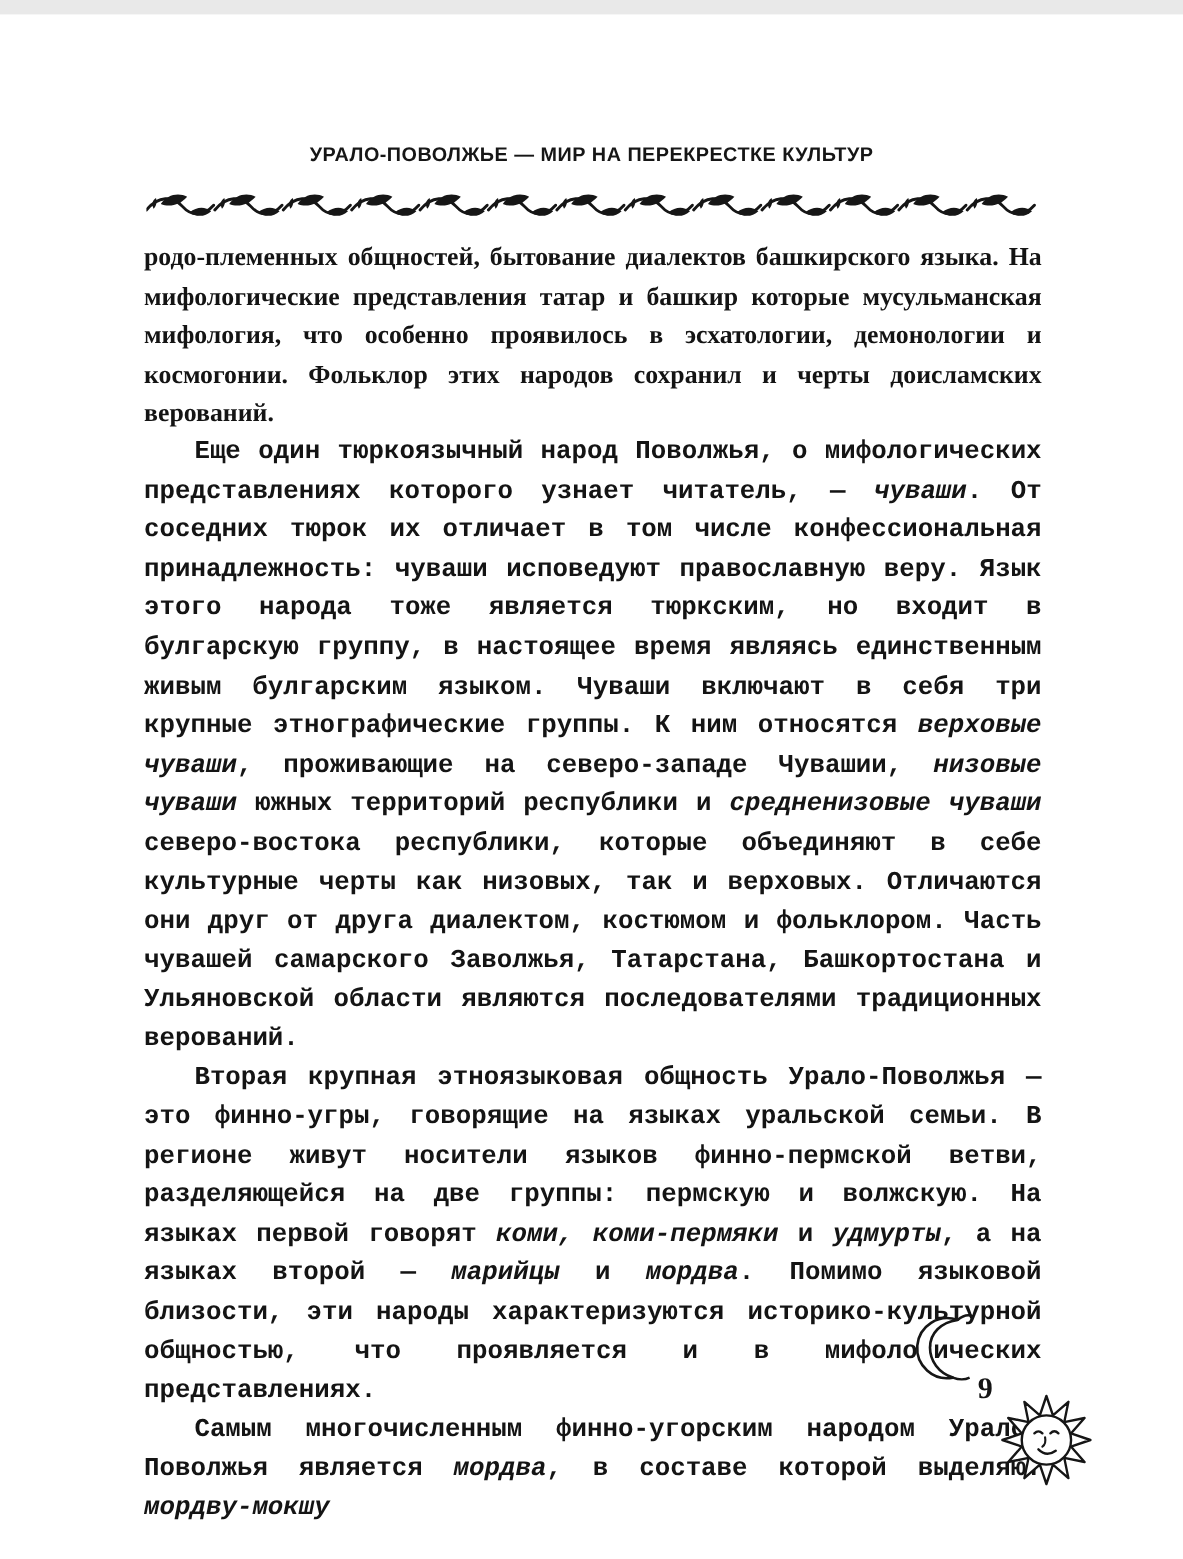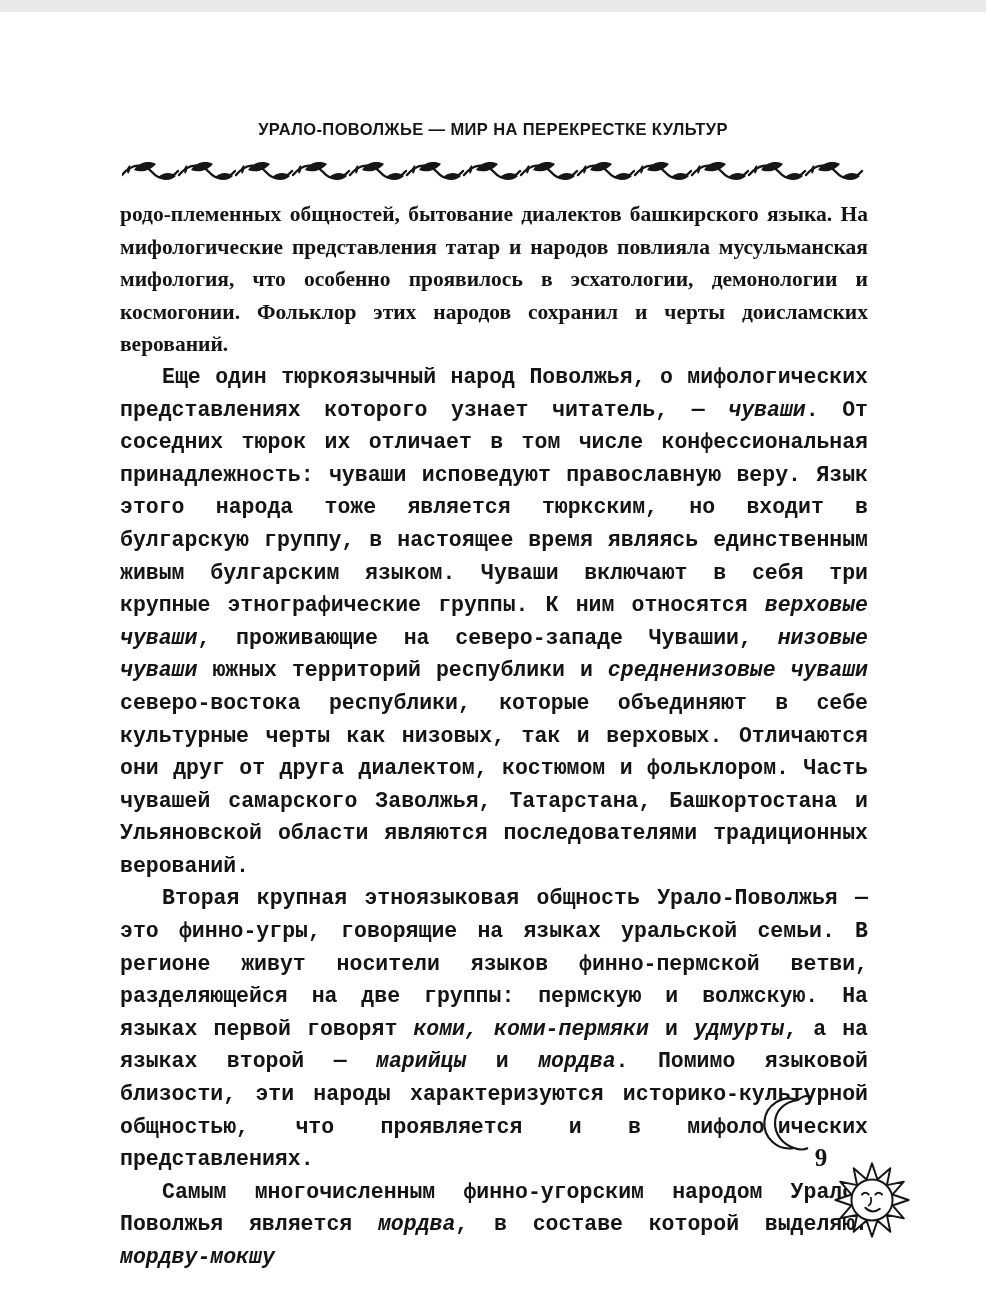--- a/index.html
+++ b/index.html
@@ -93,21 +93,21 @@
       <use href="#vine-motif" x="399" y="2"></use>
       <use href="#vine-motif" x="456" y="2"></use>
       <use href="#vine-motif" x="513" y="2"></use>
       <use href="#vine-motif" x="570" y="2"></use>
       <use href="#vine-motif" x="627" y="2"></use>
       <use href="#vine-motif" x="684" y="2"></use>
     </svg>
   </div>
 
   <div class="body-text" id="body-text">
-      <p><span>родо-племенных общностей, бытование диалектов башкирского языка. На мифологические представления татар и народов повлияла мусульманская мифология, что особенно проявилось в эсхатологии, демонологии и космогонии. Фольклор этих народов сохранил и черты доисламских верований.</span></p>
+      <p><span>родо-племенных общностей, бытование диалектов башкирского языка. На мифологические представления татар и башкир которые мусульманская мифология, что особенно проявилось в эсхатологии, демонологии и космогонии. Фольклор этих народов сохранил и черты доисламских верований.</span></p>
       <p class="indent"><span>Еще один тюркоязычный народ Поволжья, о мифологических представлениях которого узнает читатель, — </span><i>чуваши</i><span>. От соседних тюрок их отличает в том числе конфессиональная принадлежность: чуваши исповедуют православную веру. Язык этого народа тоже является тюркским, но входит в булгарскую группу, в настоящее время являясь единственным живым булгарским языком. Чуваши включают в себя три крупные этнографические группы. К ним относятся </span><i>верховые чуваши</i><span>, проживающие на северо-западе Чувашии, </span><i>низовые чуваши</i><span> южных территорий республики и </span><i>средненизовые чуваши</i><span> северо-востока республики, которые объединяют в себе культурные черты как низовых, так и верховых. Отличаются они друг от друга диалектом, костюмом и фольклором. Часть чувашей самарского Заволжья, Татарстана, Башкортостана и Ульяновской области являются последователями традиционных верований.</span></p>
       <p class="indent"><span>Вторая крупная этноязыковая общность Урало-Поволжья — это финно-угры, говорящие на языках уральской семьи. В регионе живут носители языков финно-пермской ветви, разделяющейся на две группы: пермскую и волжскую. На языках первой говорят </span><i>коми, коми-пермяки</i><span> и </span><i>удмурты</i><span>, а на языках второй — </span><i>марийцы</i><span> и </span><i>мордва</i><span>. Помимо языковой близости, эти народы характеризуются историко-культурной общностью, что проявляется и в мифологических представлениях.</span></p>
       <p class="indent"><span>Самым многочисленным финно-угорским народом Урало-Поволжья является </span><i>мордва</i><span>, в составе которой выделяют </span><i>мордву-мокшу</i></p>
     </div>
 
   <div class="moon-wrap">
     <svg width="86" height="64" viewBox="0 0 86 64" aria-hidden="true">
       <path d="M46,8
                A25,25 0 1 0 42,56
                C30,52 23,42 23,31

